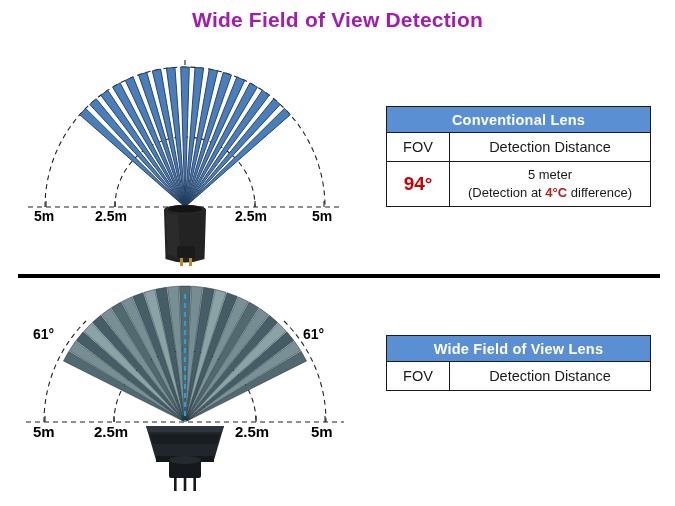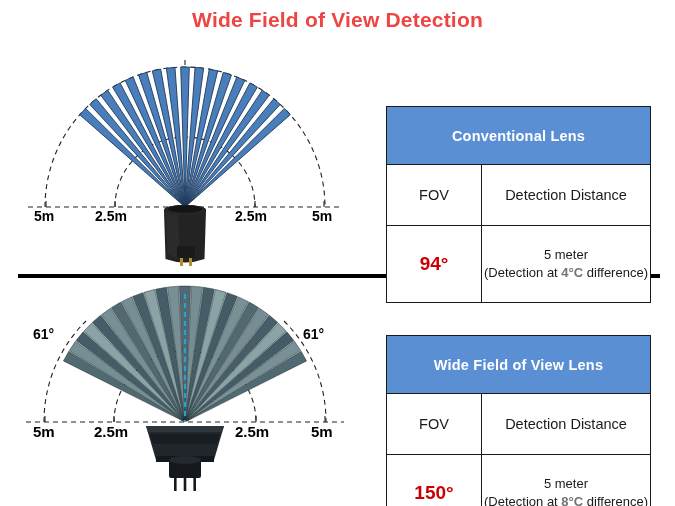--- a/index.html
+++ b/index.html
@@ -15,21 +15,21 @@
     overflow: hidden;
   }
   #page-title {
     position: absolute;
     top: 8px;
     left: 0;
     width: 675px;
     text-align: center;
     font-size: 21px;
     font-weight: bold;
-    color: #ef4444;
+    color: #a21caf;
     letter-spacing: 0.2px;
   }
   .divider {
     position: absolute;
     left: 18px;
     width: 642px;
     height: 4px;
     background: #000000;
   }
   #divider-main { top: 274px; }
@@ -49,21 +49,21 @@
     position: absolute;
     border-collapse: collapse;
     width: 265px;
     background: #ffffff;
   }
   #table-conventional { left: 386px; top: 106px; }
   #table-wide { left: 386px; top: 335px; }
 
   .fov-table td, .fov-table th {
     border: 1px solid #1a1a1a;
-    padding: 16px;
+    padding: 0;
     text-align: center;
     vertical-align: middle;
     color: #1a1a1a;
   }
   .fov-table .hdr-title {
     background: #5b8fd4;
     color: #ffffff;
     font-size: 14.5px;
     font-weight: bold;
     height: 25px;
@@ -80,21 +80,21 @@
     font-weight: bold;
     color: #cc0000;
     height: 44px;
   }
   .fov-table .dist-cell {
     font-size: 13px;
     line-height: 1.35;
     padding: 4px 2px;
   }
   .fov-table .dist-cell .temp {
-    color: #737373;
+    color: #b91c1c;
     font-weight: bold;
   }
   .labelrow { white-space: nowrap; }
 </style>
 </head>
 <body>
 
 <div id="page-title">Wide Field of View Detection</div>
 
 <div class="diagram" id="diagram-conventional">
@@ -367,21 +367,14 @@
 
 <table class="fov-table" id="table-wide">
   <tbody>
       <tr>
     <td class="hdr-title" colspan="2">Wide Field of View Lens</td>
   </tr>
   <tr>
     <td class="col-head col-fov">FOV</td>
     <td class="col-head">Detection  Distance</td>
   </tr>
-  <tr>
-    <td class="fov-val col-fov">150°</td>
-    <td class="dist-cell">
-      <span>5 meter</span><br>
-      <span>(Detection at </span><span class="temp">8°C</span><span> difference)</span>
-    </td>
-  </tr>
 </tbody>
   </table>
 
 </body></html>

